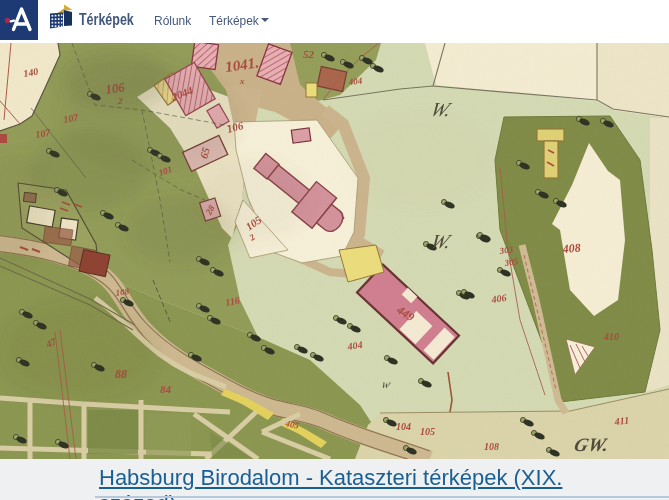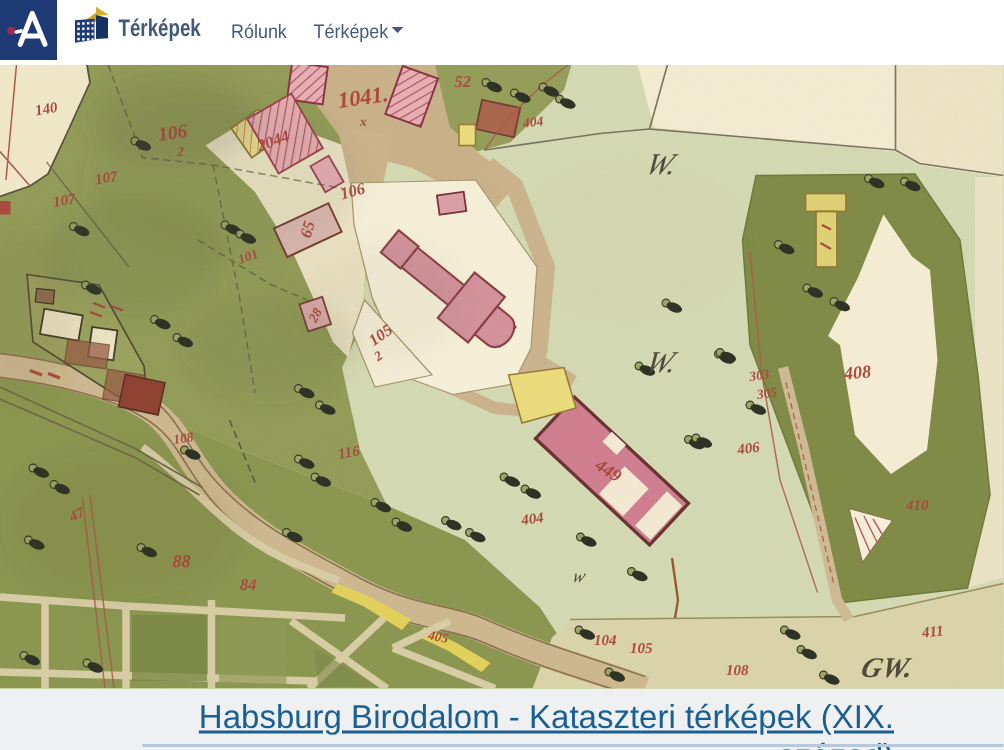--- a/index.html
+++ b/index.html
@@ -1,19 +1,19 @@
 <!DOCTYPE html>
 <html lang="hu"><head>
 <meta charset="utf-8">
 <title>Térképek</title>
 <style>
   * { margin:0; padding:0; box-sizing:border-box; }
   html,body { width:669px; height:500px; overflow:hidden; background:#fff;
     font-family:"Liberation Sans", sans-serif; }
-  .page { position:relative; width:596px; height:500px;text-align:right; }
+  .page { position:relative; width:596px; height:500px; }
   .hdr { position:absolute; left:0; top:0; width:669px; height:43px; background:#ffffff; }
   .logo { position:absolute; left:0; top:0; width:38px; height:40px; background:#1e3a74; }
   .brand { position:absolute; left:79px; top:11px; font-size:16px; font-weight:700;
     color:#42587a; transform:scaleX(0.78); transform-origin:left top; }
   .nav1 { position:absolute; left:154px; top:13px; font-size:13px; color:#45597b;
     transform:scaleX(0.92); transform-origin:left top; }
   .nav2 { position:absolute; left:209px; top:13px; font-size:13px; color:#45597b;
     transform:scaleX(0.92); transform-origin:left top; }
   .caret { position:absolute; left:261px; top:17.5px; width:0; height:0;
     border-left:4px solid transparent; border-right:4px solid transparent;

